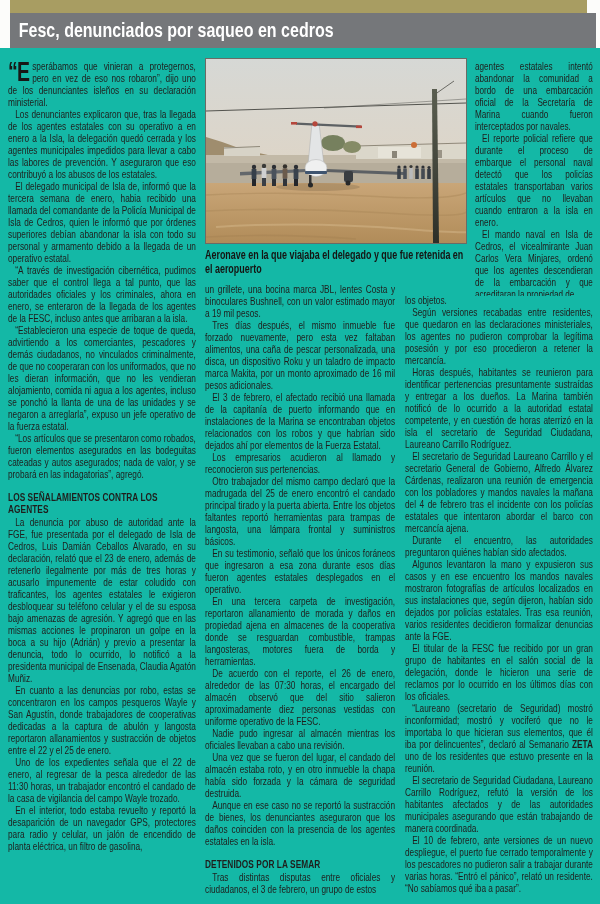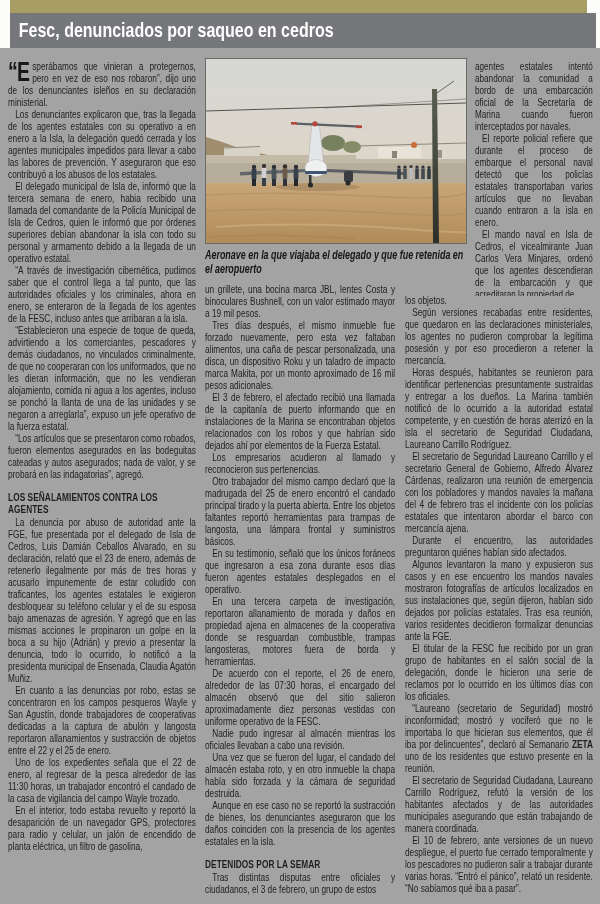--- a/index.html
+++ b/index.html
@@ -1,19 +1,19 @@
 <!DOCTYPE html>
 <html lang="es"><head>
 <meta charset="utf-8">
 <style>
   * { margin:0; padding:0; box-sizing:border-box; }
   html,body { width:600px; background:#fff; }
   .page {
     position:relative; width:600px; height:904px;
-    background:#a3a3a3; overflow:hidden;
+    background:#14b8a6; overflow:hidden;
     font-family:"Liberation Sans", sans-serif;
   }
   .topwhite { position:absolute; left:0; top:0; width:600px; height:48px; background:#fcfcfa; }
   .bar-olive { position:absolute; left:10px; top:0; width:577px; height:13px; background:#a89d62; }
   .bar-gray  { position:absolute; left:10px; top:13px; width:586px; height:35px; background:#75777a; }
   .headline {
     color:#ffffff; font-size:20px; font-weight:bold; line-height:35px;
     padding-left:11px; white-space:nowrap;
     transform:scaleX(.8); transform-origin:0 0;
   }
@@ -27,21 +27,21 @@
   .heading { font-weight:bold; margin-top:11px; margin-bottom:1px; text-align:left; letter-spacing:.1px; }
   .b { font-weight:bold; }
   #col1  { left:8px;   top:60px;  width:261px; height:844px; overflow:hidden; }
   #col2  { left:205px; top:283px; width:264px; height:621px; overflow:hidden; }
   #col3n { left:475px; top:60px;  width:166px; height:236px; overflow:hidden; transform:scaleX(.71); }
   #col3w { left:405px; top:294px; width:261px; height:610px; overflow:hidden; }
   .dropcap {
     float:left; font-weight:bold; font-size:27px; line-height:22px;
     padding:1px 4px 0 0; letter-spacing:-1px; color:#181816;
   }
-  .figure { position:absolute; left:205px; top:58px; width:224px;font-style:italic; }
+  .figure { position:absolute; left:205px; top:58px; width:224px; }
   .photo  { display:block; width:262px; height:186px; border:1px solid #6b6b65; background:#d8d8d4; }
   .caption {
     margin-top:5px; font-weight:bold; font-size:12.5px; line-height:13.5px;
     color:#151513; width:364px; text-align:left;
     transform:scaleX(.715); transform-origin:0 0;
   }
 </style>
 </head>
 <body>
 

